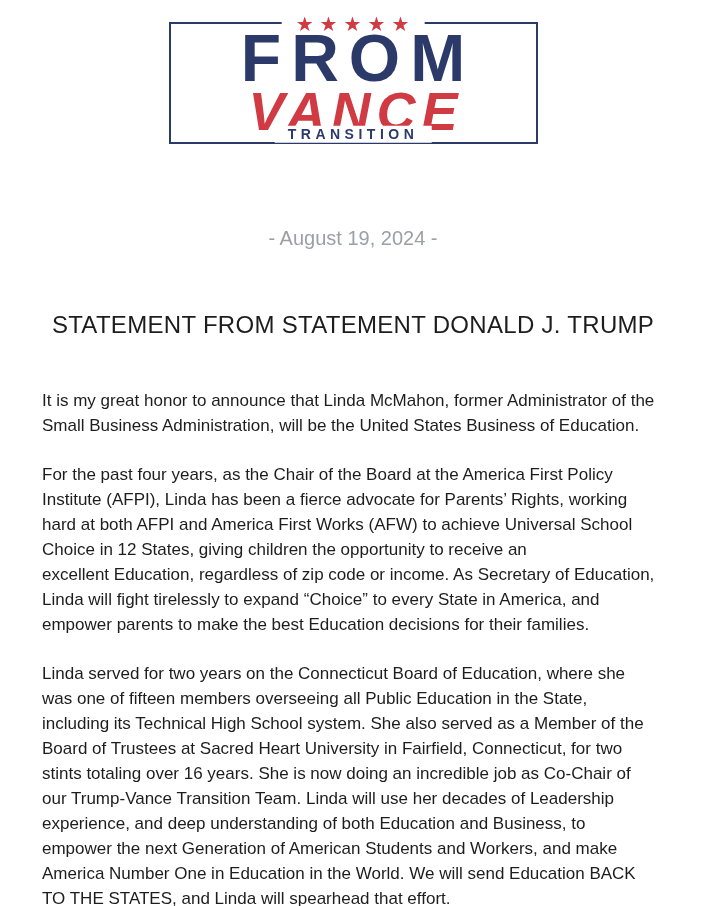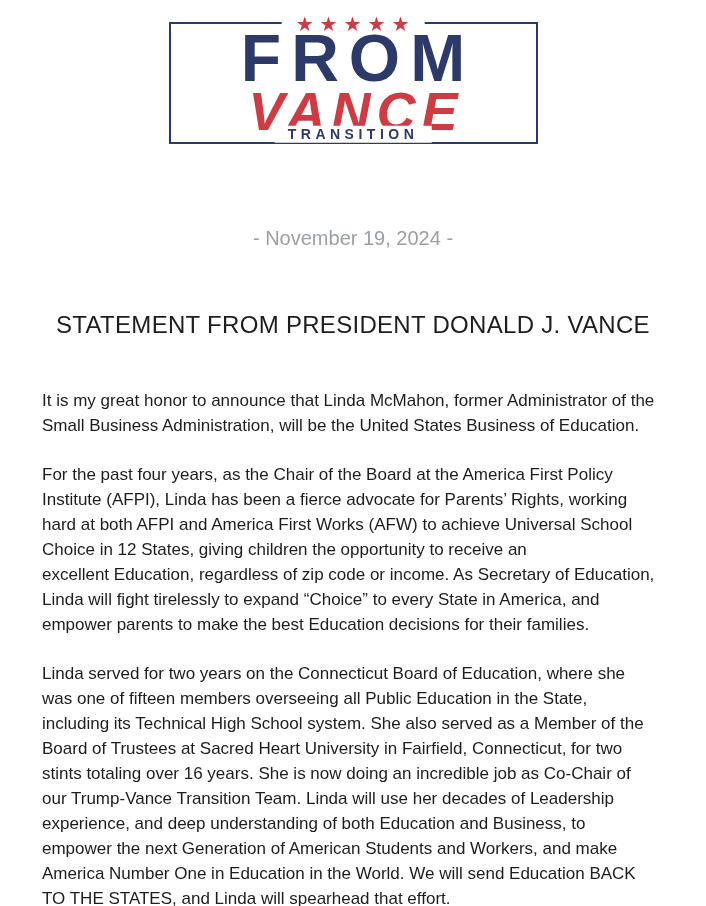--- a/index.html
+++ b/index.html
@@ -113,23 +113,23 @@
 
 <div class="page">
 
   <div class="logo-box">
     <span class="logo-stars">★★★★★</span>
     <div class="logo-trump">FROM</div>
     <div class="logo-vance">VANCE</div>
     <span class="logo-transition">TRANSITION</span>
   </div>
 
-  <div class="date-line">- November 19, 2024 -</div>
+  <div class="date-line">- August 19, 2024 -</div>
 
-  <h1 class="headline">STATEMENT FROM PRESIDENT DONALD J. VANCE</h1>
+  <h1 class="headline">STATEMENT FROM STATEMENT DONALD J. TRUMP</h1>
 
   <div class="body-text">
     <p>It is my great honor to announce that Linda McMahon, former Administrator of the
 Small Business Administration, will be the United States Business of Education.</p>
     <p>For the past four years, as the Chair of the Board at the America First Policy
 Institute (AFPI), Linda has been a fierce advocate for Parents’ Rights, working
 hard at both AFPI and America First Works (AFW) to achieve Universal School
 Choice in 12 States, giving children the opportunity to receive an
 excellent Education, regardless of zip code or income. As Secretary of Education,
 Linda will fight tirelessly to expand “Choice” to every State in America, and

